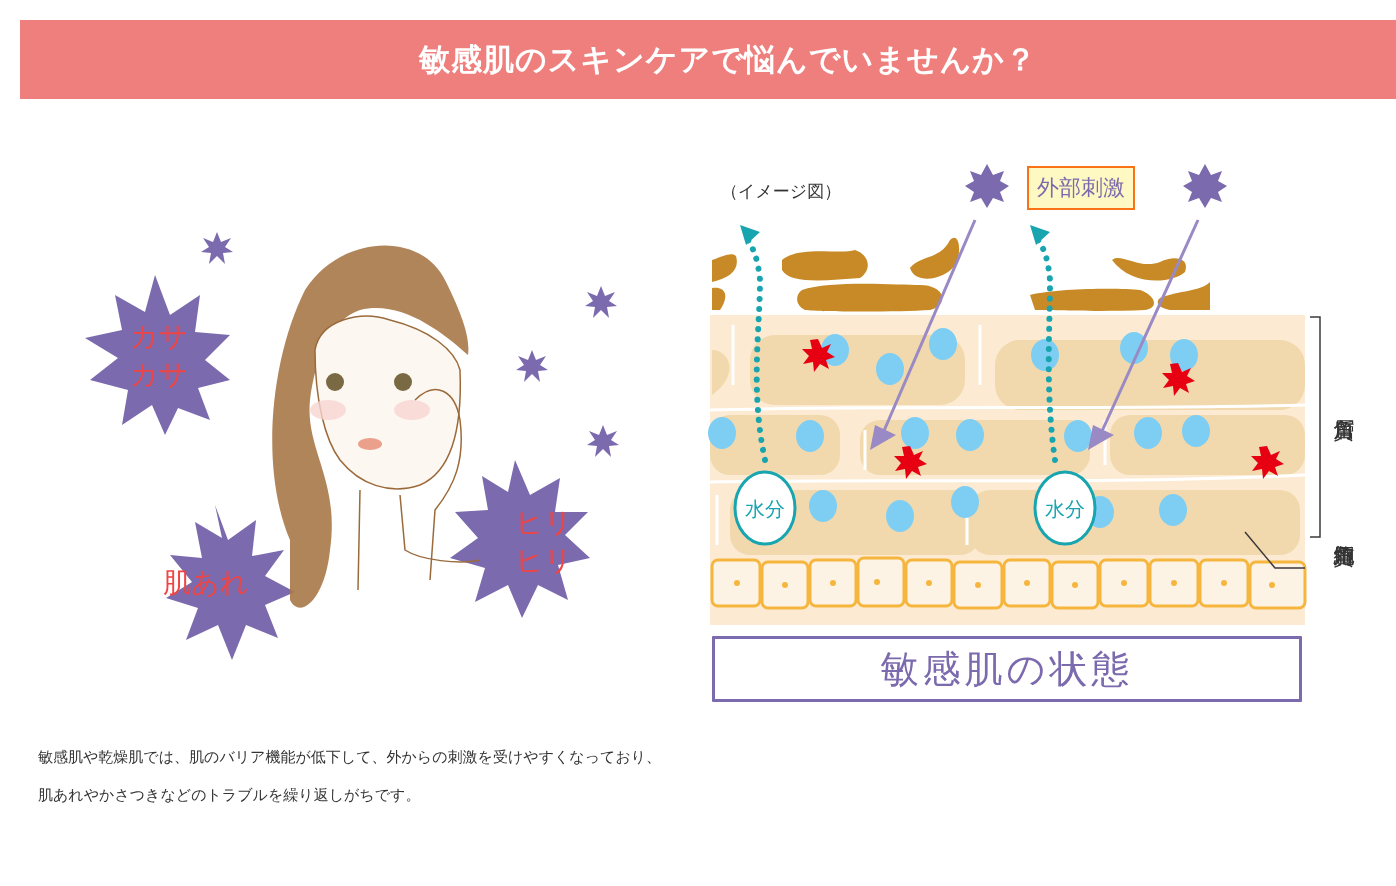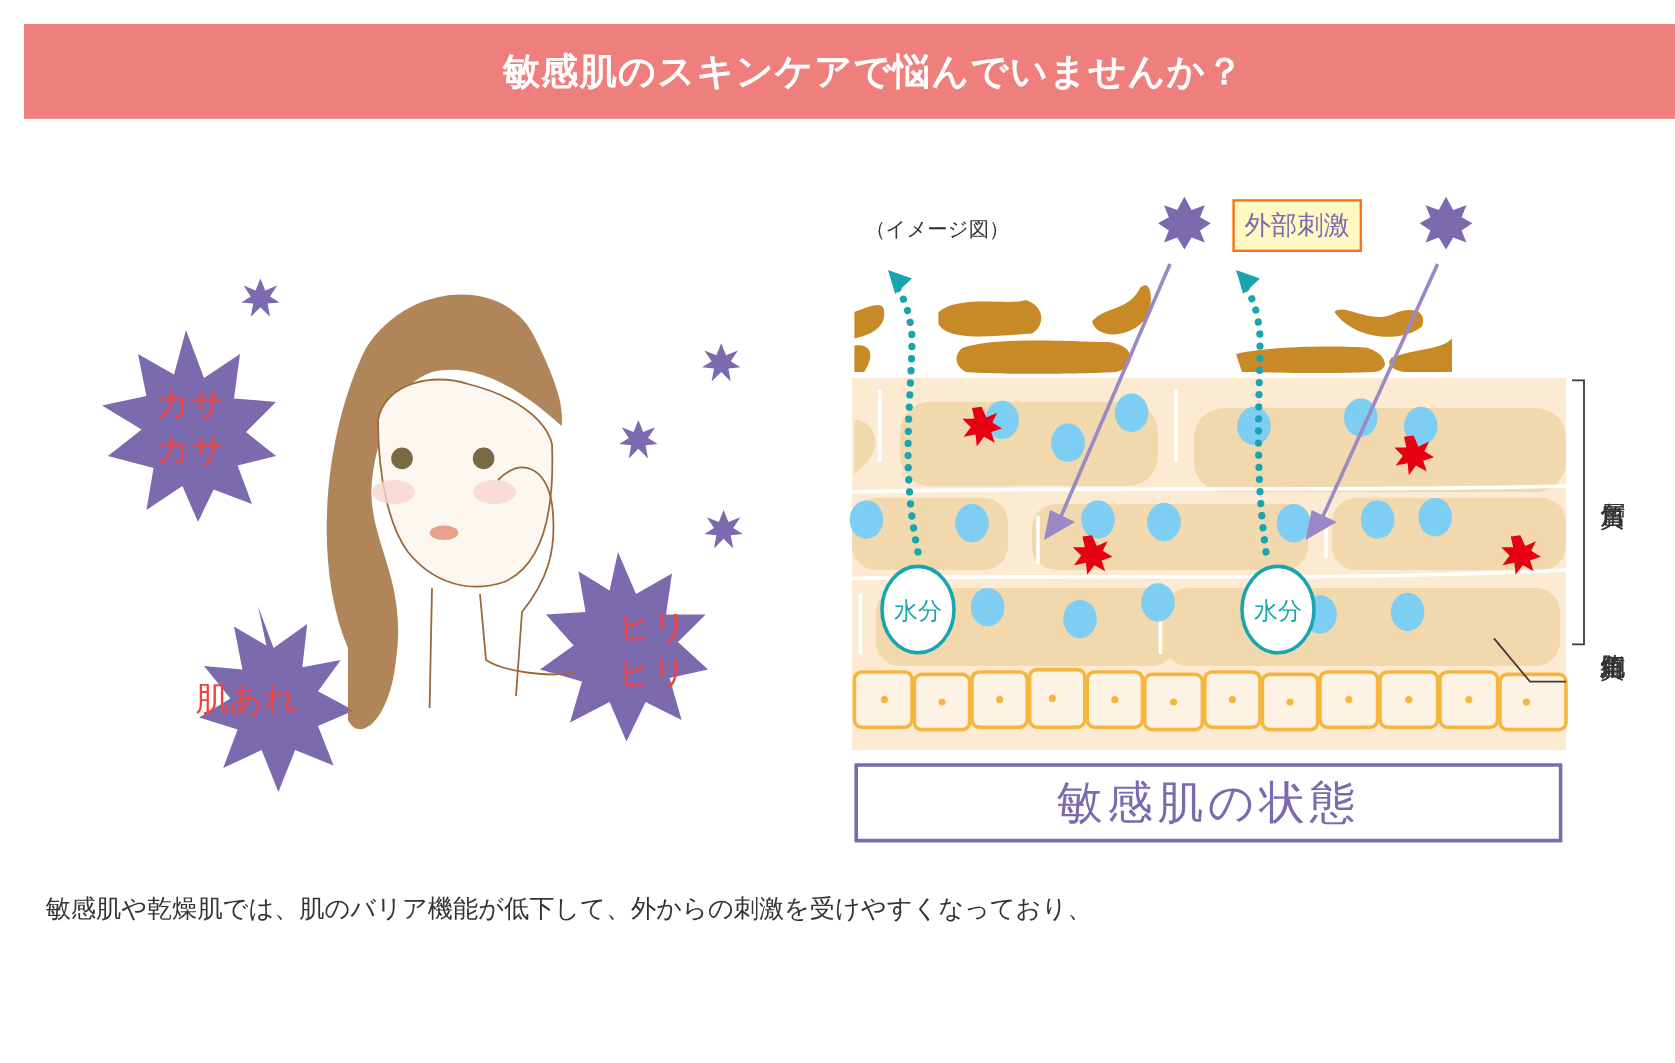--- a/index.html
+++ b/index.html
@@ -11,22 +11,22 @@
   .illus { position: absolute; left: 60px; top: 220px; width: 580px; height: 460px; }
   .img-note { position: absolute; left: 706px; top: 180px; font-size: 17px; color: #333; margin-left: 15px; }
   .stim-label { position: absolute; left: 1027px; top: 166px; height: 40px; padding: 0 8px;
                 border: 2px solid #f97316; background: #fef9c3; color: #7b6aad; font-size: 22px;
                 display: flex; align-items: center; }
   .state-box { position: absolute; left: 712px; top: 636px; width: 590px; height: 66px;
                border: 3px solid #7b6aad; border-radius: 1px; box-sizing: border-box;
                display: flex; align-items: center; justify-content: center;
                color: #7b6aad; font-size: 38px; letter-spacing: 4px; }
   .vlabel { position: absolute; font-size: 21px; line-height: 28px; color: #333; width: 24px; }
-  .desc { position: absolute; left: 38px; top: 738px; width: 1330px; font-size: 21px;
-          line-height: 38px; color: #333; }
+  .desc { position: absolute; left: 38px; top: 738px; width: 1330px; font-size: 15px;
+          line-height: 38px; color: #333; font-family: Liberation Serif, serif; }
   .desc p { margin: 0; }
   .starlabel { position: absolute; color: #ef4444; font-size: 28px; text-align: center; line-height: 38px; }
 </style>
 </head>
 <body>
 
 <div class="banner">
   <h1>敏感肌のスキンケアで悩んでいませんか？</h1>
 </div>
 
@@ -206,13 +206,14 @@
 <div class="vlabel" style="left:1330px; top:508px;">
   <span style="writing-mode: vertical-rl;">角質細胞</span>
 </div>
 
 <div class="state-box">
   <span>敏感肌の状態</span>
 </div>
 
 <div class="desc">
   <p>敏感肌や乾燥肌では、肌のバリア機能が低下して、外からの刺激を受けやすくなっており、</p>
+  <p>肌あれやかさつきなどのトラブルを繰り返しがちです。</p>
 </div>
 
 </body></html>

